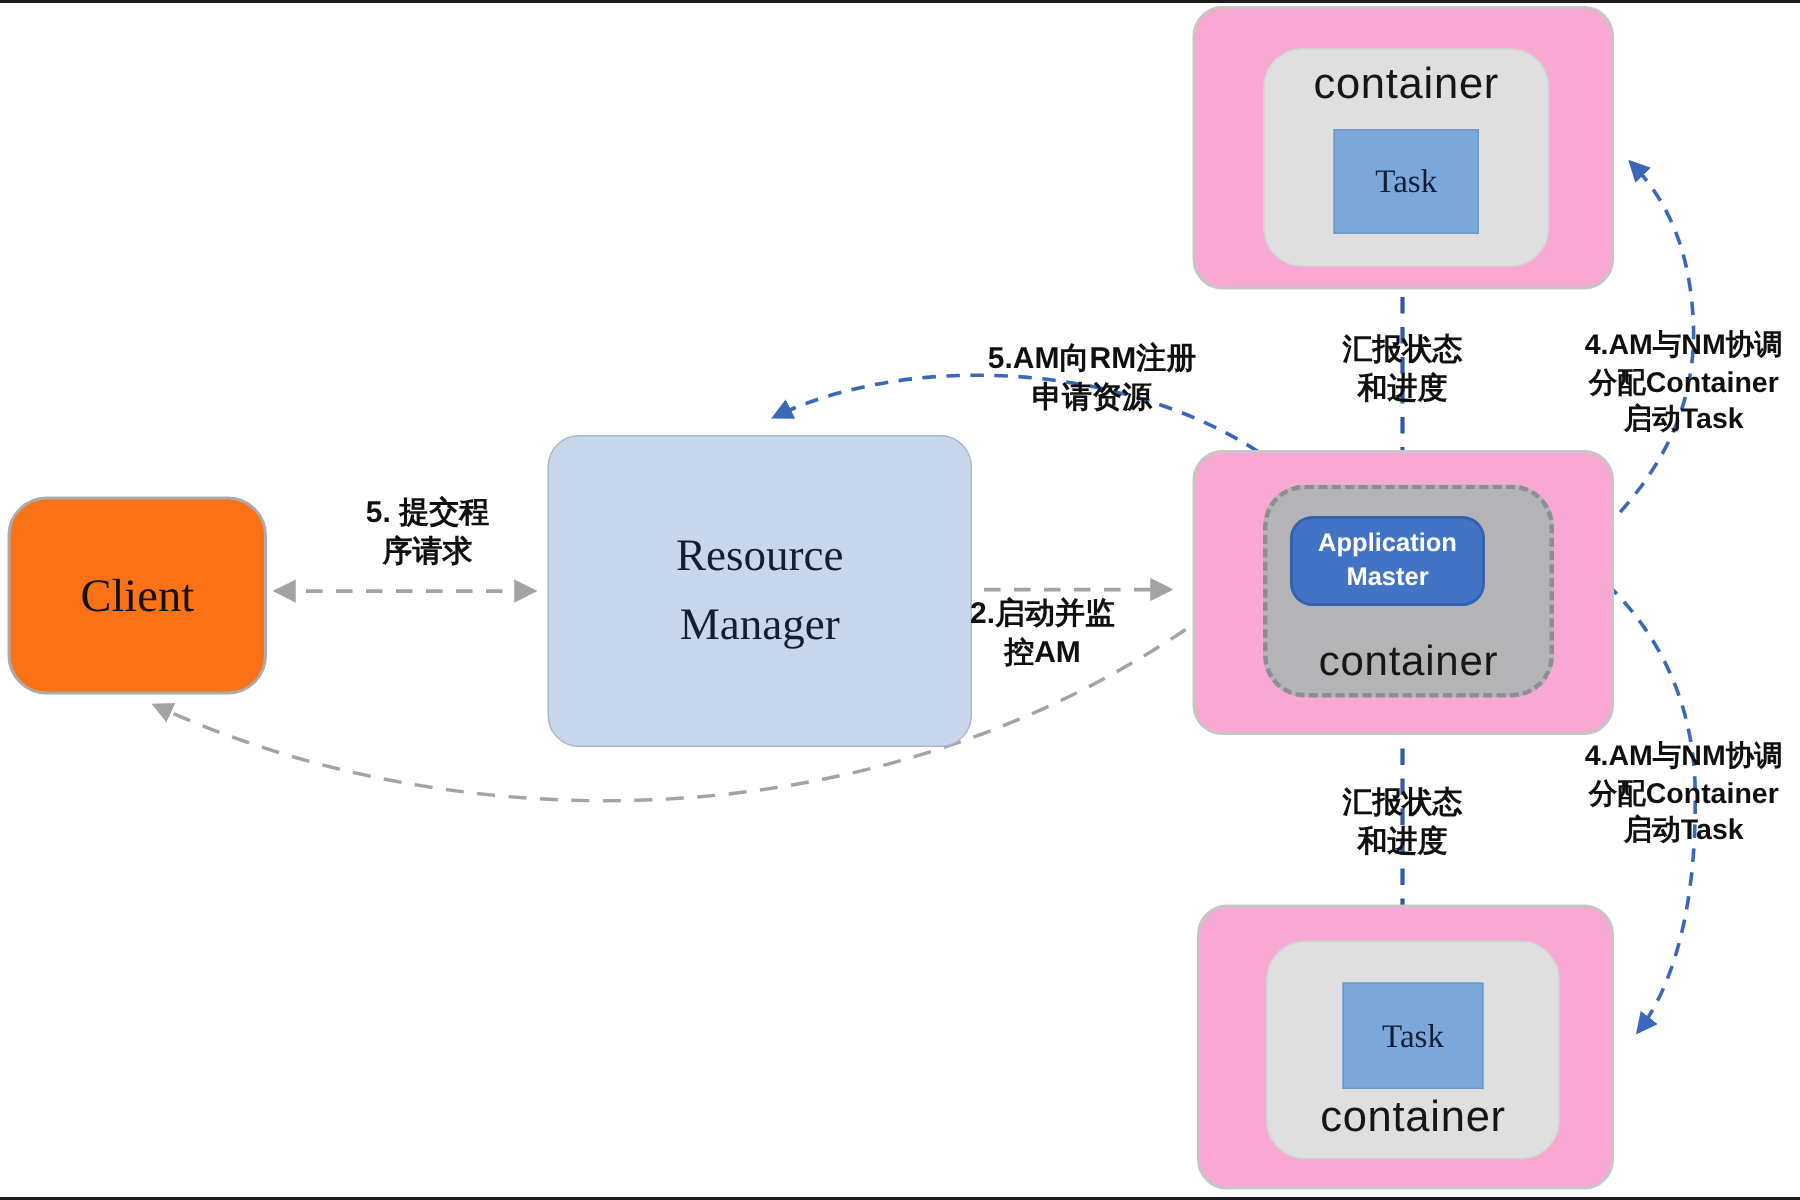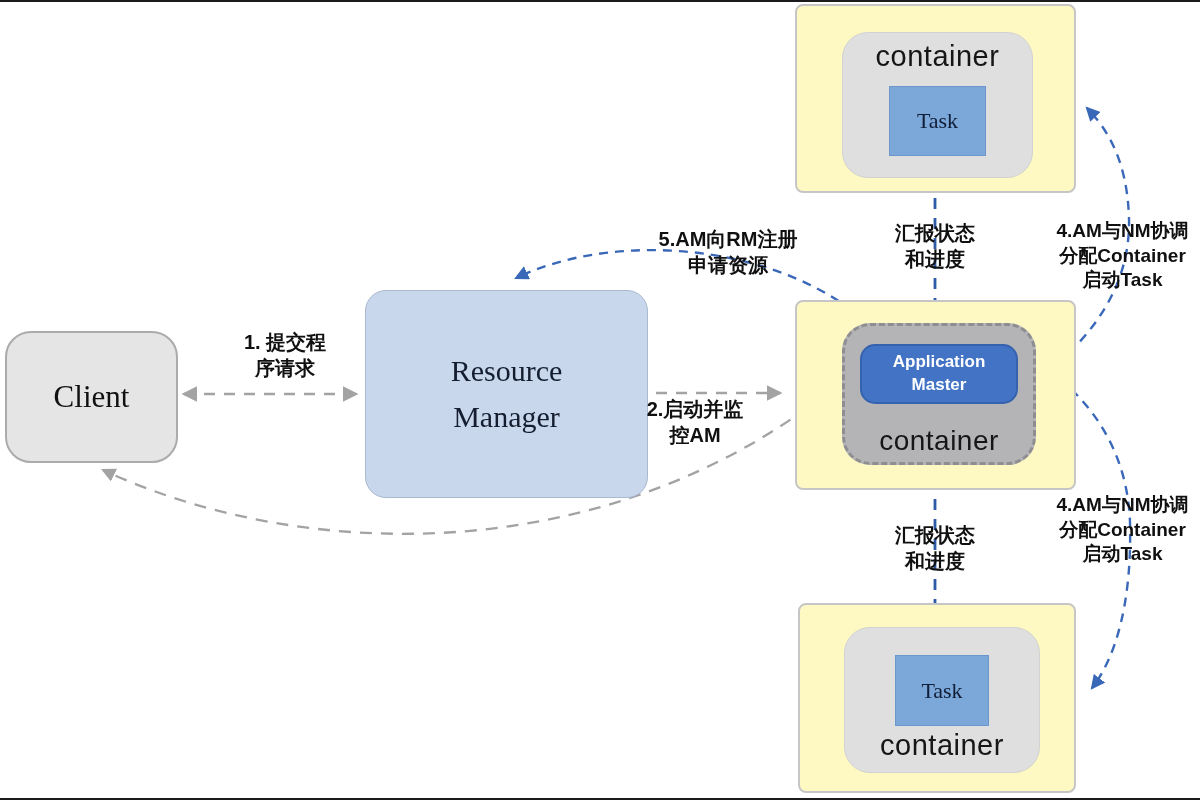--- a/index.html
+++ b/index.html
@@ -10,33 +10,33 @@
   .frame-line{position:absolute;left:0;width:1200px;height:2px;background:#1b1b1b;}
   .frame-top{top:0;}
   .frame-bottom{bottom:0;}
 
   svg.arrows{position:absolute;left:0;top:0;width:1200px;height:800px;pointer-events:none;}
 
   .node{position:absolute;display:flex;align-items:center;justify-content:center;box-sizing:border-box;}
 
   .client{
     left:5px;top:331px;width:173px;height:132px;
-    background:#e5e5e5;border:2px solid #ababab;border-radius:26px;
+    background:#f97316;border:2px solid #ababab;border-radius:26px;
     font-family:"Liberation Serif",serif;font-size:31px;color:#111;text-align:right;
   }
   .rm{
     left:365px;top:290px;width:283px;height:208px;
     background:#c9d7ec;border:1px solid #a9b9d0;border-radius:21px;
     font-family:"Liberation Serif",serif;font-size:30px;color:#141e30;
     text-align:center;
   }
   .rm .wrap{width:170px;line-height:1.55;}
 
   .outer-box{
-    position:absolute;background:#fef9c3;border:2px solid #c6c6c6;border-radius:8px;
+    position:absolute;background:#f9a8d4;border:2px solid #c6c6c6;border-radius:20px;
     box-sizing:border-box;
   }
   .top-outer{left:795px;top:4px;width:281px;height:189px;}
   .am-outer{left:795px;top:300px;width:281px;height:190px;}
   .bottom-outer{left:798px;top:603px;width:278px;height:190px;}
 
   .gray-box{
     position:absolute;box-sizing:border-box;border-radius:26px;
     display:flex;flex-direction:column;align-items:center;
   }
@@ -62,21 +62,21 @@
   .task-box{
     box-sizing:border-box;background:#7ca7d9;border:1px solid #6ب97cc;
     border:1px solid #6b97cc;
     display:flex;align-items:center;justify-content:center;
     font-family:"Liberation Serif",serif;font-size:22px;color:#101e38;
   }
   .top-gray .task-box{width:97px;height:70px;margin-top:10px;}
   .bottom-gray .task-box{width:94px;height:71px;margin-top:27px;}
 
   .am-box{
-    position:absolute;left:15px;top:18px;width:158px;height:60px;
+    position:absolute;left:15px;top:18px;width:130px;height:60px;
     background:#4273c4;border:2px solid #3462ae;border-radius:15px;
     box-sizing:border-box;display:flex;align-items:center;justify-content:center;
     text-align:center;color:#ffffff;font-weight:bold;font-size:17px;line-height:1.35;
   }
   .am-box .wrap{width:110px;}
 
   .edge-label{
     position:absolute;text-align:center;white-space:pre-line;
     font-size:20px;font-weight:600;color:#101010;line-height:1.28;
   }
@@ -149,21 +149,21 @@
     </div>
   </div>
 
   <div class="outer-box bottom-outer">
     <div class="gray-box light-gray bottom-gray">
       <div class="task-box">Task</div>
       <div class="container-label">container</div>
     </div>
   </div>
 
-  <div class="edge-label lbl-submit">1. 提交程
+  <div class="edge-label lbl-submit">5. 提交程
 序请求</div>
   <div class="edge-label lbl-monitor">2.启动并监
 控AM</div>
   <div class="edge-label lbl-register">5.AM向RM注册
 申请资源</div>
   <div class="edge-label lbl-report-top">汇报状态
 和进度</div>
   <div class="edge-label lbl-report-bottom">汇报状态
 和进度</div>
   <div class="edge-label small lbl-coord-top">4.AM与NM协调

